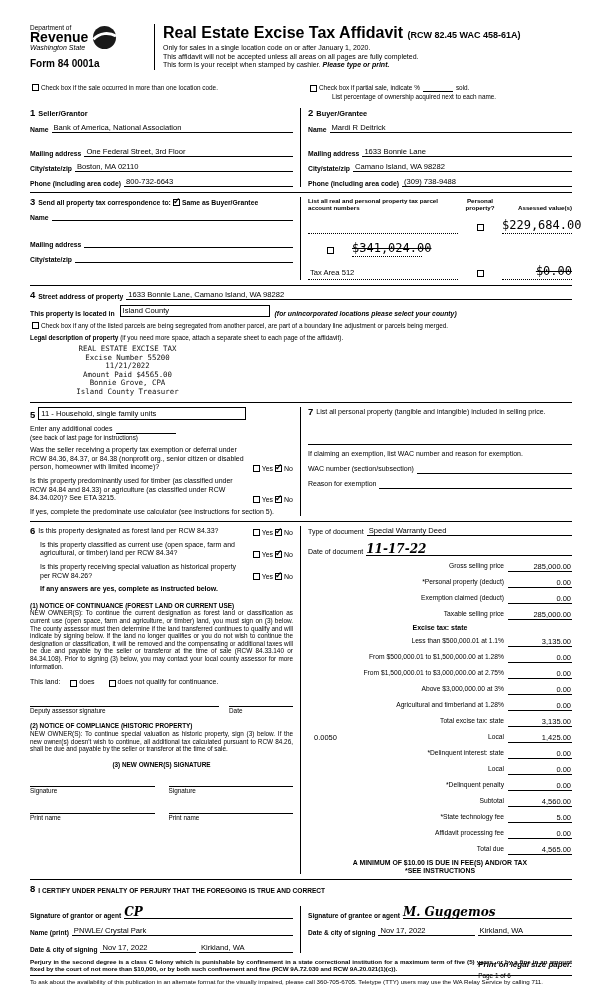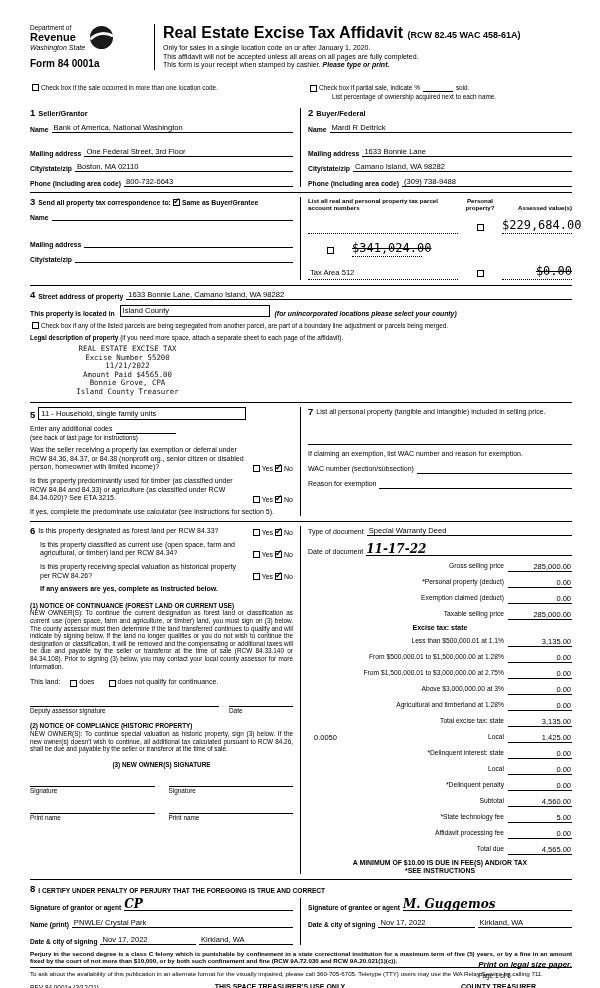--- a/index.html
+++ b/index.html
@@ -27,21 +27,21 @@
   .seclbl{font-weight:bold;font-size:7.4px}
   .split{display:flex;align-items:stretch}
   .cl{width:271px;border-right:1px solid #000;padding-right:7px;flex:none}
   .cr{flex:1;padding-left:7px;min-width:0}
   .hrule{border-top:1px solid #000;margin:5px 0 4px 0}
   
   .header{display:flex;margin-bottom:14px}
   .brand{width:124px;flex:none;padding-right:6px}
   .brand-row{display:flex;align-items:center}
   .dept{font-size:6.5px}
-  .rev{font-size:11px;font-weight:bold;line-height:13px}
+  .rev{font-size:14px;font-weight:bold;line-height:13px}
   .state{font-size:7px;font-style:italic}
   .formno{font-size:10px;font-weight:bold;margin-top:7px}
   .logo{margin-left:4px;flex:none}
   .titleblock{flex:1;border-left:1px solid #000;padding-left:8px}
   .title{font-size:16px;font-weight:bold;line-height:17px}
   .rcw{font-size:9px;font-weight:bold}
   
   .checksrow{display:flex;margin-bottom:8px}
   .chk-l{width:271px;flex:none;align-items:flex-start}
   .chk-r{flex:1;padding-left:7px}
@@ -140,21 +140,21 @@
 
   <div class="split">
     <div class="cl">
       <div class="frow">
           <span class="secnum">1</span>
           <span class="seclbl">Seller/Grantor</span>
         </div>
       <div class="frow mt">
           <span class="lbl">Name</span>
           <span class="line">
-            <span class="fillv">Bank of America, National Washington</span>
+            <span class="fillv">Bank of America, National Association</span>
           </span>
         </div>
       <div class="gap"></div>
       <div class="frow mt">
           <span class="lbl">Mailing address</span>
           <span class="line">
             <span class="fillv">One Federal Street, 3rd Floor</span>
           </span>
         </div>
       <div class="frow mt">
@@ -166,21 +166,21 @@
       <div class="frow mt">
           <span class="lbl">Phone (including area code)</span>
           <span class="line">
             <span class="fillv">800-732-6643</span>
           </span>
         </div>
     </div>
     <div class="cr">
       <div class="frow">
           <span class="secnum">2</span>
-          <span class="seclbl">Buyer/Federal</span>
+          <span class="seclbl">Buyer/Grantee</span>
         </div>
       <div class="frow mt">
           <span class="lbl">Name</span>
           <span class="line">
             <span class="fillv">Mardi R Deitrick</span>
           </span>
         </div>
       <div class="gap"></div>
       <div class="frow mt">
           <span class="lbl">Mailing address</span>
@@ -506,21 +506,21 @@
     </div>
   </div>
 
   <div class="hrule"></div>
 
   <div class="sec8">
     <div class="frow">
       <span class="secnum">8</span>
       <span class="lbl">I CERTIFY UNDER PENALTY OF PERJURY THAT THE FOREGOING IS TRUE AND CORRECT</span>
     </div>
-    <div class="split" style="margin-top:4px">
+    <div class="split" style="margin-top:12px">
       <div class="cl">
         <div class="frow">
             <span class="lbl">Signature of grantor or agent</span>
             <span class="line">
               <span class="script">CP</span>
             </span>
           </div>
         <div class="frow" style="margin-top:7px">
             <span class="lbl">Name (print)</span>
             <span class="line">

